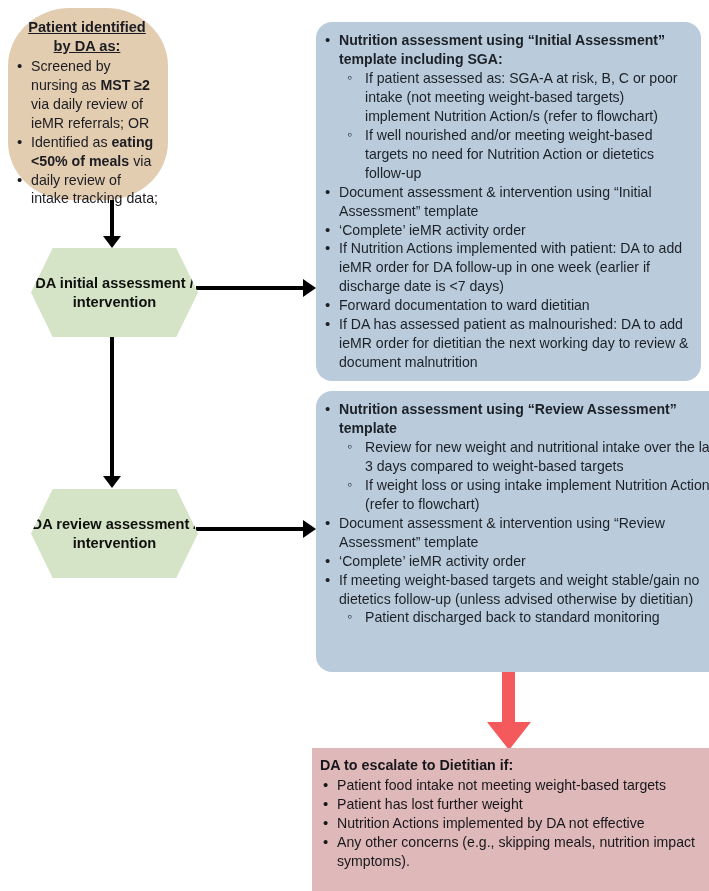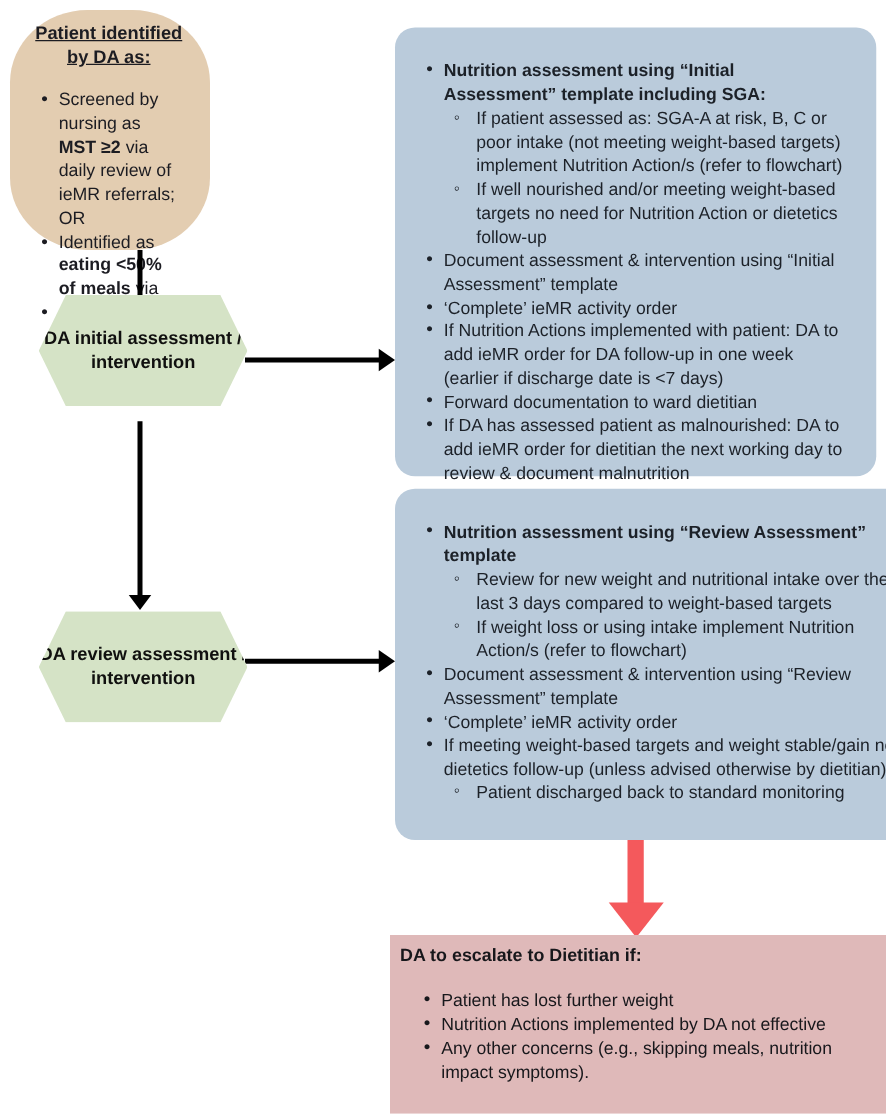--- a/index.html
+++ b/index.html
@@ -12,21 +12,21 @@
     height: 891px;
     position: relative;
     font-family: "Liberation Sans", sans-serif;
     color: #1c1c22;
     overflow: hidden;
   }
   .b  { font-weight: bold; }
 
   ul.lvl1 {
     list-style: none;
-    margin: 16px;
+    margin: 0;
     padding: 0;
   }
   ul.lvl1 > li {
     position: relative;
     padding-left: 17px;
     margin: 0 0 0 0;
   }
   ul.lvl1 > li::before {
     content: "\2022";
     position: absolute;
@@ -87,21 +87,21 @@
     align-items: center;
     justify-content: center;
     text-align: center;
     font-weight: bold;
     font-size: 14.6px;
     line-height: 1.30;
     color: #10100f;
   }
   #hex-initial {
     left: 31px;
-    top: 236px;
+    top: 248px;
     width: 167px;
     height: 89px;
   }
   #hex-review {
     left: 31px;
     top: 489px;
     width: 167px;
     height: 89px;
   }
 
@@ -265,17 +265,18 @@
       <li><span>‘Complete’ ieMR activity order</span></li>
       <li><span>If meeting weight-based targets and weight stable/gain no dietetics follow-up (unless advised otherwise by dietitian)</span><ul class="lvl2">
           <li>Patient discharged back to standard monitoring</li>
         </ul></li>
     </ul>
 </div>
 
 <div id="pink-panel">
   <div class="title">DA to escalate to Dietitian if:</div>
   <ul class="lvl1" id="pink-list">
+      <li><span>Patient food intake not meeting weight-based targets</span></li>
       <li><span>Patient has lost further weight</span></li>
       <li><span>Nutrition Actions implemented by DA not effective</span></li>
       <li><span>Any other concerns (e.g., skipping meals, nutrition impact symptoms).</span></li>
     </ul>
 </div>
 
 </body></html>

